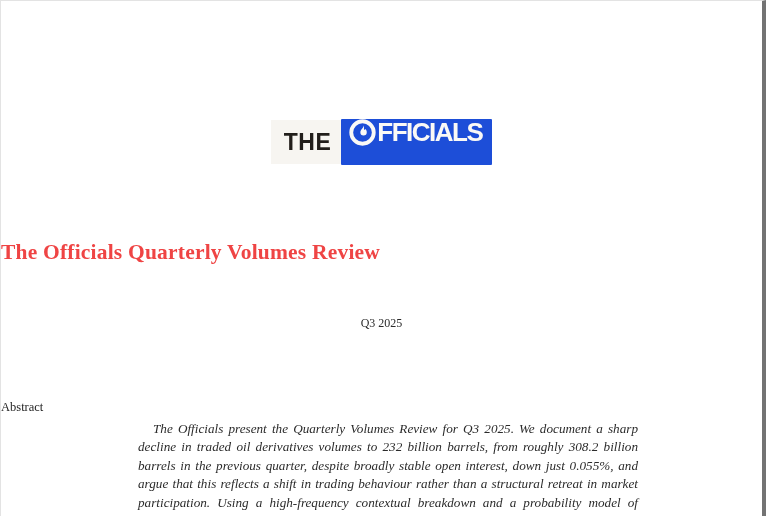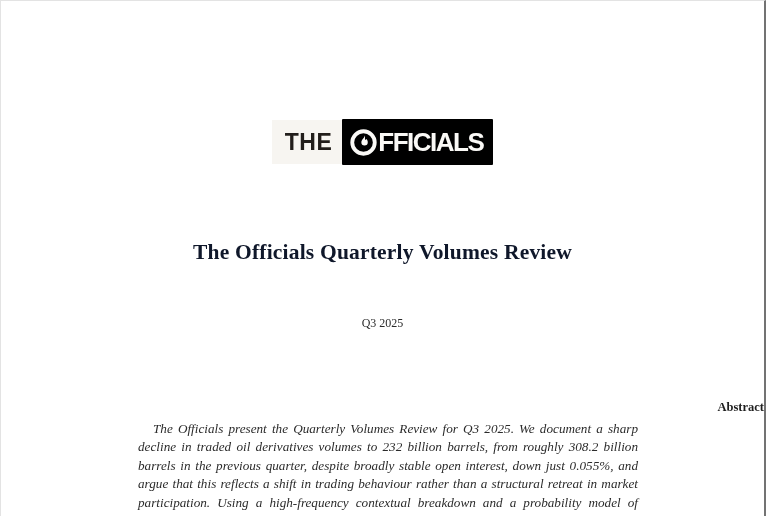--- a/index.html
+++ b/index.html
@@ -11,21 +11,21 @@
     background: #ffffff;
     font-family: "Liberation Serif", serif;
   }
   .page {
     position: relative;
     width: 766px;
     height: 516px;
     background: #ffffff;
     border-top: 1px solid #e3e3e3;
     border-left: 1px solid #e3e3e3;
-    border-right: 2px solid #737373;
+    border-right: 4px solid #737373;
     box-sizing: border-box;
     overflow: hidden;
   }
   
   .logo {
     position: absolute;
     top: 118px;
     left: 0;
     width: 100%;
     display: flex;
@@ -38,25 +38,25 @@
     height: 44px;
     display: flex;
     align-items: center;
     padding: 0 10px 0 13px;
     font-family: "Liberation Sans", sans-serif;
     font-weight: 800;
     font-size: 23px;
     letter-spacing: 0.5px;
   }
   .logo-officials {
-    background: #000000;
+    background: #1d4ed8;
     color: #faf9f6;
     height: 46px;
     display: flex;
-    align-items: center;
+    align-items: flex-start;
     padding: 0 10px 0 8px;
     border-radius: 1px;
   }
   .o-ring {
     width: 27px;
     height: 27px;
     display: inline-flex;
     align-items: center;
     justify-content: center;
     margin-right: 1px;
@@ -68,24 +68,23 @@
     letter-spacing: -1.5px;
     line-height: 1;
   }
   
   .title {
     position: absolute;
     top: 239px;
     left: 0;
     width: 100%;
     margin: 0;
-    text-align: center;
     font-size: 21.5px;
     font-weight: 700;
-    color: #0f172a;
+    color: #ef4444;
     letter-spacing: 0.2px;
   }
   .authors {
     position: absolute;
     top: 281px;
     left: 0;
     width: 100%;
     text-align: center;
     font-size: 14px;
     color: #2a2a2a;
@@ -97,23 +96,23 @@
     width: 100%;
     text-align: center;
     font-size: 12px;
     color: #2a2a2a;
   }
   .abstract-heading {
     position: absolute;
     top: 399px;
     left: 0;
     width: 100%;
-    text-align: right;
+    text-align: left;
     font-size: 12.5px;
-    font-weight: 700;
+    font-weight: 400;
     color: #1f1f1f;
   }
   .abstract-body {
     position: absolute;
     top: 419px;
     left: 137px;
     width: 500px;
     margin: 0;
     font-style: italic;
     font-size: 13.2px;

